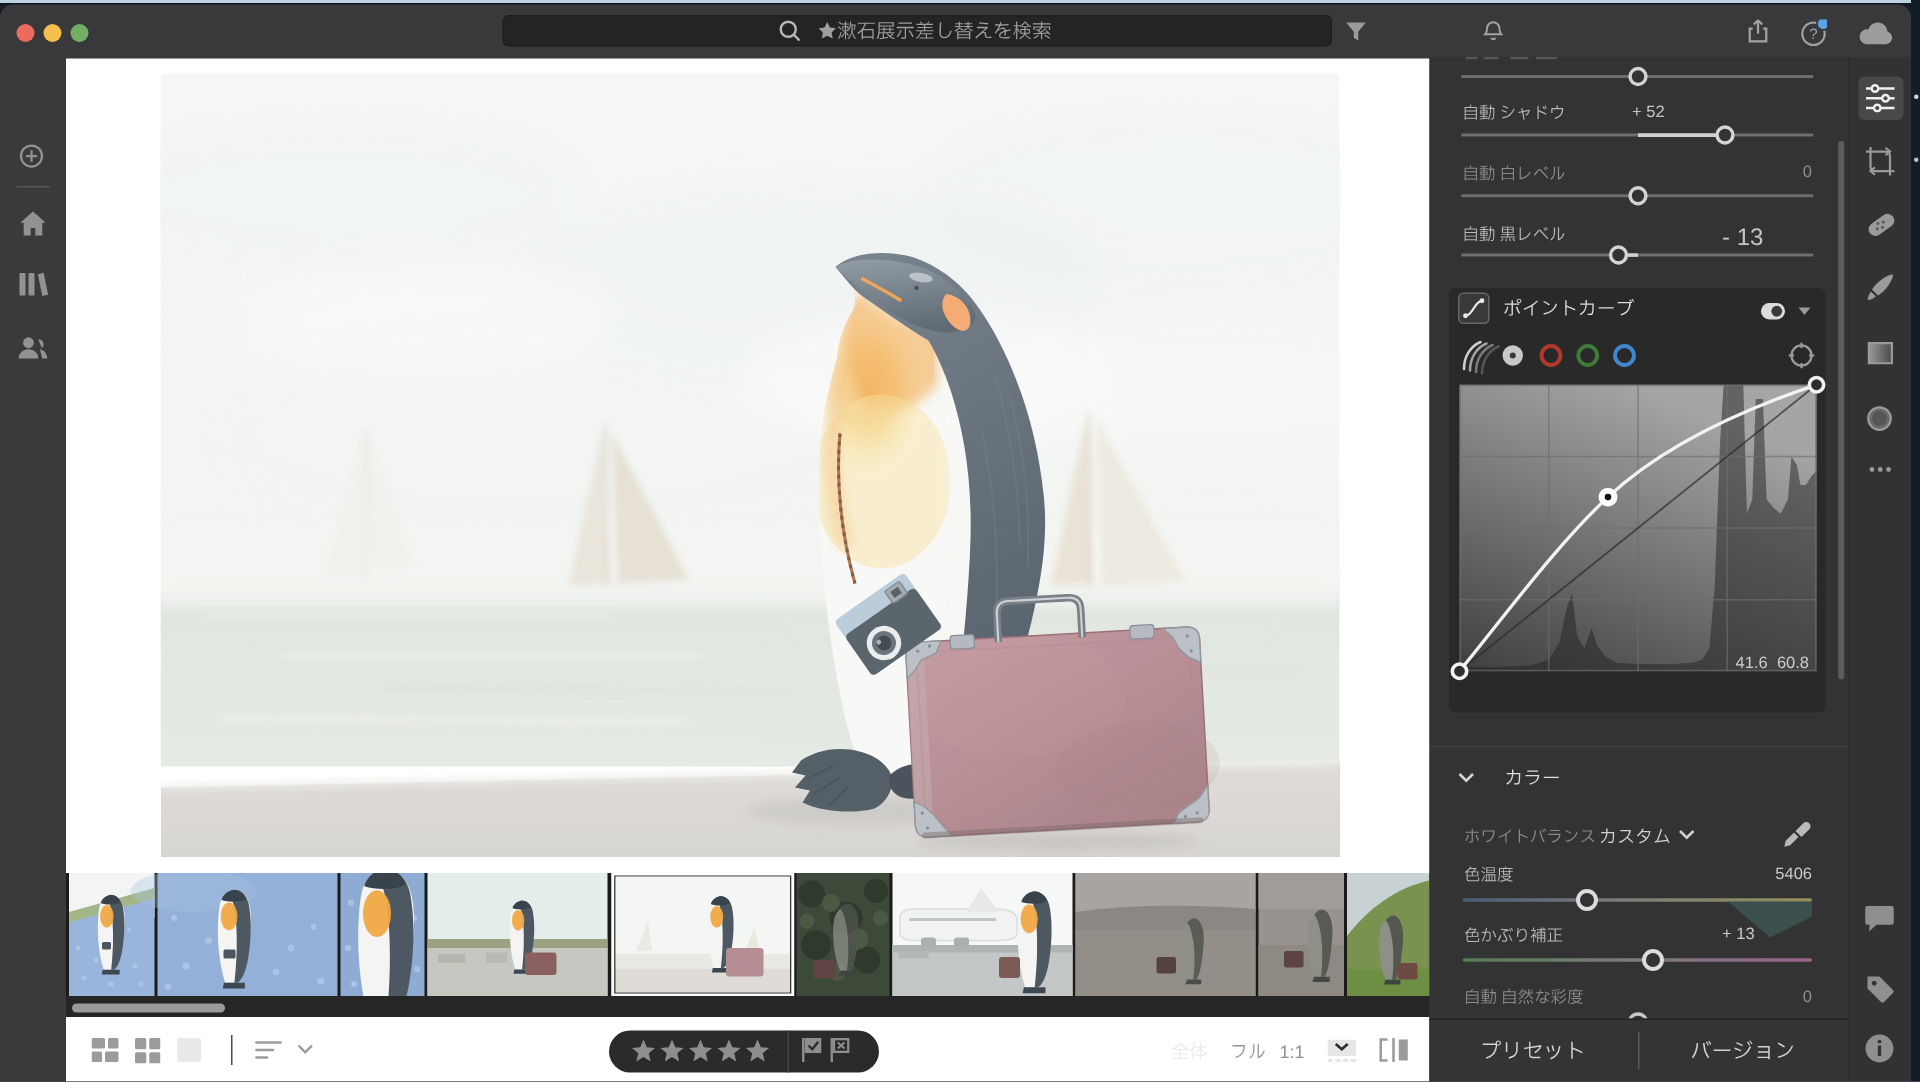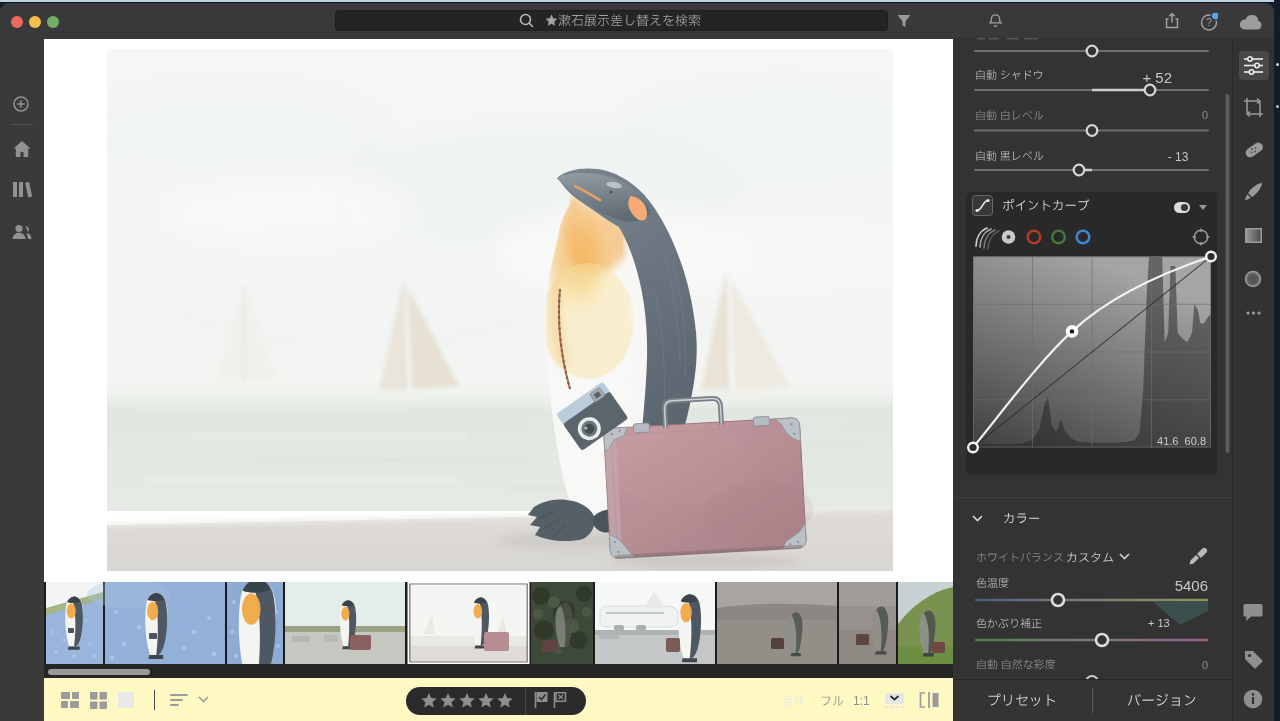--- a/index.html
+++ b/index.html
@@ -375,21 +375,21 @@
         <g opacity="0.95">
           <use href="#pengd" transform="translate(872,26) scale(1.1)"></use>
         </g>
         <rect x="888" y="60" width="13" height="11" rx="1.5" fill="#6e4a42"></rect>
       </g>
 </svg>
 
 <div class="abs" style="left:44px;top:664px;width:909px;height:14px;background:#262626"></div>
 <div class="abs" style="left:48px;top:669px;width:102px;height:6px;background:#9a9a9a;border-radius:3px"></div>
 
-<div class="abs" style="left:44px;top:678px;width:909px;height:43px;background:#fef9c3">
+<div class="abs" style="left:44px;top:678px;width:909px;height:43px;background:#ffffff">
  <svg class="abs" style="left:17px;top:14px" width="22" height="17" viewBox="0 0 22 17" fill="#9b9b9b">
         <rect width="9" height="7" rx="1"></rect>
         <rect x="11" width="7" height="7" rx="1"></rect>
         <rect y="9" width="7" height="7" rx="1"></rect>
         <rect x="9" y="9" width="9" height="7" rx="1"></rect>
       </svg>
  <svg class="abs" style="left:46px;top:14px" width="17" height="17" viewBox="0 0 17 17" fill="#9b9b9b">
         <rect width="7.5" height="7.5" rx="1"></rect>
         <rect x="9.5" width="7.5" height="7.5" rx="1"></rect>
         <rect y="9.5" width="7.5" height="7.5" rx="1"></rect>
@@ -548,24 +548,24 @@
 <circle cx="105" cy="562" r="6" fill="#333334" stroke="#dcdcdc" stroke-width="2.6"></circle>
 
 <rect x="22" y="600.8" width="233" height="2.4" rx="1.2" fill="url(#tintg)"></rect>
 <circle cx="149" cy="602" r="6" fill="#333334" stroke="#dcdcdc" stroke-width="2.6"></circle>
 
 <circle cx="139" cy="644" r="6" fill="none" stroke="#c9c9c9" stroke-width="2.2"></circle>
 
 <rect x="272.5" y="56" width="4" height="359" rx="2" fill="#5d5d5d"></rect>
 </svg>
 
-<div class="abs" style="left:1112px;top:69px;width:60px;text-align:right;font-size:15px;color:#c6c6c6">+ 52</div>
+<div class="abs" style="left:1088px;top:69px;width:60px;text-align:left;font-size:11px;color:#c6c6c6">+ 52</div>
 <div class="abs" style="left:1148px;top:109px;width:60px;text-align:right;font-size:11px;color:#8d8d8d">0</div>
-<div class="abs" style="left:1148px;top:149.5px;width:60px;text-align:center;font-size:12px;color:#c6c6c6">- 13</div>
-<div class="abs" style="left:1148px;top:577px;width:60px;text-align:right;font-size:15px;color:#c9c9c9">5406</div>
+<div class="abs" style="left:1148px;top:149.5px;width:60px;text-align:left;font-size:16px;color:#c6c6c6">- 13</div>
+<div class="abs" style="left:1148px;top:577px;width:60px;text-align:right;font-size:11px;color:#c9c9c9">5406</div>
 <div class="abs" style="left:1148px;top:617px;width:60px;text-align:left;font-size:11px;color:#c9c9c9">+ 13</div>
 <div class="abs" style="left:1148px;top:659px;width:60px;text-align:right;font-size:11px;color:#8d8d8d">0</div>
 
 <div class="abs" style="left:953px;top:679px;width:279px;height:42px;background:#343435;border-top:1px solid #252525"></div>
 <div class="abs" style="left:1092px;top:688px;width:1px;height:25px;background:#5a5a5a"></div>
 
 <div class="abs" style="left:1232px;top:38px;width:42px;height:683px;background:#323234;border-left:1px solid #2a2a2a"></div>
 <div class="abs" style="left:1239px;top:51px;width:30px;height:29px;background:#48484b;border-radius:4px"></div>
 <svg class="abs" style="left:1243px;top:56px" width="21" height="19" viewBox="0 0 21 19" stroke="#efefef" stroke-width="1.6" fill="none">
       <line x1="1" y1="3" x2="20" y2="3"></line>

